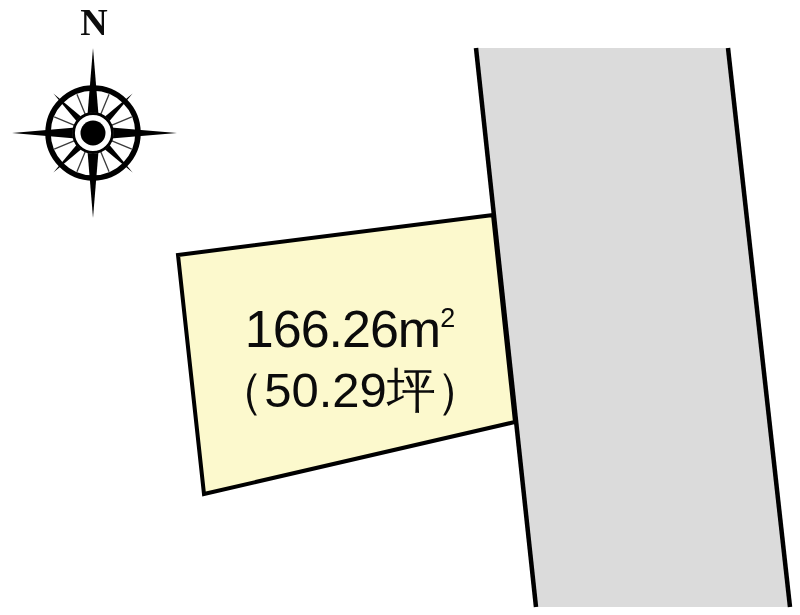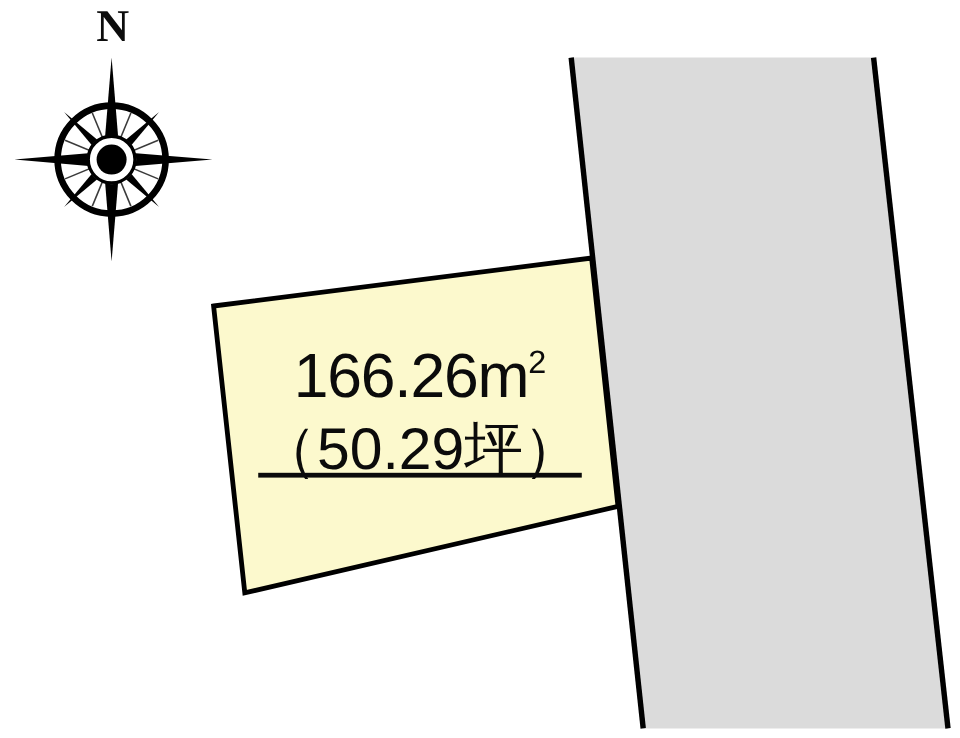--- a/index.html
+++ b/index.html
@@ -68,42 +68,41 @@
     font-family: "Liberation Serif", "DejaVu Serif", serif;
     font-weight: 700;
     font-size: 38px;
     line-height: 40px;
     color: #0c0c0c;
   }
   
   .area-label {
     position: absolute;
     left: 175px;
-    top: 275px;
+    top: 291px;
     width: 350px;
     text-align: center;
     color: #0b0b0b;
   }
   .area-line1 {
     font-size: 52px;
     line-height: 54px;
     letter-spacing: -1px;
     white-space: nowrap;
   }
   .area-line1 .sup {
     font-size: 27px;
     letter-spacing: 0;
     vertical-align: 20px;
   }
   .area-line2 {
     font-size: 49px;
     line-height: 54px;
     margin-top: 7px;
     white-space: nowrap;
-    text-decoration: underline;
   }
 </style>
 </head>
 <body>
 
 <div class="canvas">
 
   <svg class="plan-svg" viewBox="0 0 800 615" aria-hidden="true">
 
     <polygon class="road-shape" points="476,48 728,48 790,607 536,607" fill="#DBDBDB"></polygon>

